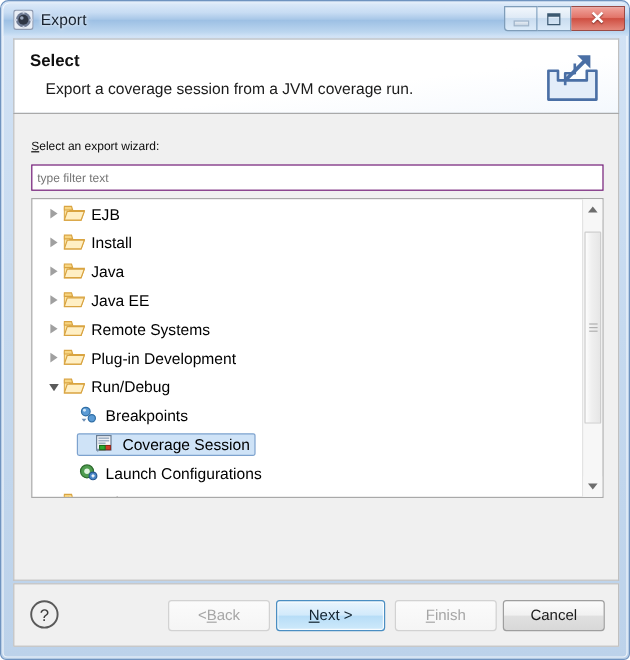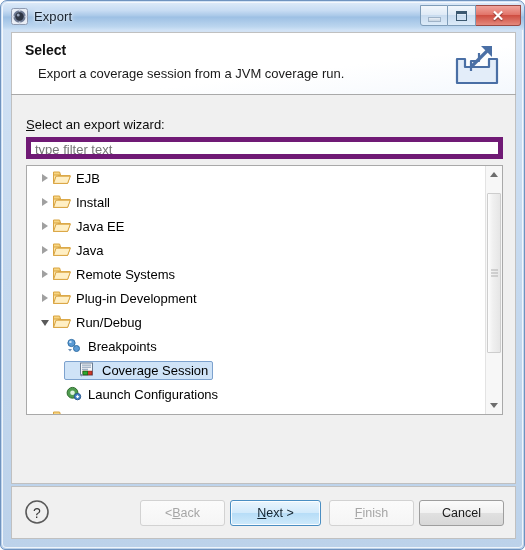--- a/index.html
+++ b/index.html
@@ -167,37 +167,37 @@
     box-sizing: border-box;
     background: #f0f0f0;
     border: 1px solid #c0c0c0;
     border-top: none;
   }
 
   .label-wizard {
     position: absolute;
     left: 14px;
     top: 22px;
-    font-size: 13px;
+    font-size: 10px;
     color: #0b0b0b;
   }
   .label-wizard .mn {
     text-decoration: underline;
   }
 
   .filter-box {
     position: absolute;
     left: 14px;
     top: 42px;
     width: 477px;
     height: 22px;
     box-sizing: border-box;
     background: #ffffff;
-    border: 5px solid #701a75;
-    font-size: 13px;
+    border: 1px solid #701a75;
+    font-size: 10px;
     color: #8c8c8c;
     padding: 3px 0 0 4px;
     font-family: "Liberation Sans", sans-serif;
     line-height: 16px;
   }
 
   
   .tree-box {
     position: absolute;
     left: 14px;
@@ -474,34 +474,34 @@
           <div class="tree-row">
             <span class="twisty">
               <span class="tw-collapsed"></span>
             </span>
             <span class="sel-wrap">
               <span class="ico"><svg width="18" height="15" viewBox="0 0 18 15">
                   <path d="M0.5 3.2 L0.5 13.5 L14.5 13.5 L17.2 5.6 L5.2 5.6 L4.0 3.2 Z" fill="#fbe3a2" stroke="#d9a441" stroke-width="1"></path>
                   <path d="M0.5 2.0 L0.5 5.0 L7.5 5.0 L6.6 2.0 Z" fill="#f7d582" stroke="#d9a441" stroke-width="1"></path>
                   <path d="M3.0 6.2 L17.3 6.2 L14.6 13.4 L0.6 13.4 Z" fill="#ffefc4" stroke="#d9a441" stroke-width="1"></path>
                 </svg></span>
-              <span class="tree-label">Java EE</span>
+              <span class="tree-label">Java</span>
             </span>
           </div>
           <div class="tree-row">
             <span class="twisty">
               <span class="tw-collapsed"></span>
             </span>
             <span class="sel-wrap">
               <span class="ico"><svg width="18" height="15" viewBox="0 0 18 15">
                   <path d="M0.5 3.2 L0.5 13.5 L14.5 13.5 L17.2 5.6 L5.2 5.6 L4.0 3.2 Z" fill="#fbe3a2" stroke="#d9a441" stroke-width="1"></path>
                   <path d="M0.5 2.0 L0.5 5.0 L7.5 5.0 L6.6 2.0 Z" fill="#f7d582" stroke="#d9a441" stroke-width="1"></path>
                   <path d="M3.0 6.2 L17.3 6.2 L14.6 13.4 L0.6 13.4 Z" fill="#ffefc4" stroke="#d9a441" stroke-width="1"></path>
                 </svg></span>
-              <span class="tree-label">Java</span>
+              <span class="tree-label">Java EE</span>
             </span>
           </div>
           <div class="tree-row">
             <span class="twisty">
               <span class="tw-collapsed"></span>
             </span>
             <span class="sel-wrap">
               <span class="ico"><svg width="18" height="15" viewBox="0 0 18 15">
                   <path d="M0.5 3.2 L0.5 13.5 L14.5 13.5 L17.2 5.6 L5.2 5.6 L4.0 3.2 Z" fill="#fbe3a2" stroke="#d9a441" stroke-width="1"></path>
                   <path d="M0.5 2.0 L0.5 5.0 L7.5 5.0 L6.6 2.0 Z" fill="#f7d582" stroke="#d9a441" stroke-width="1"></path>

